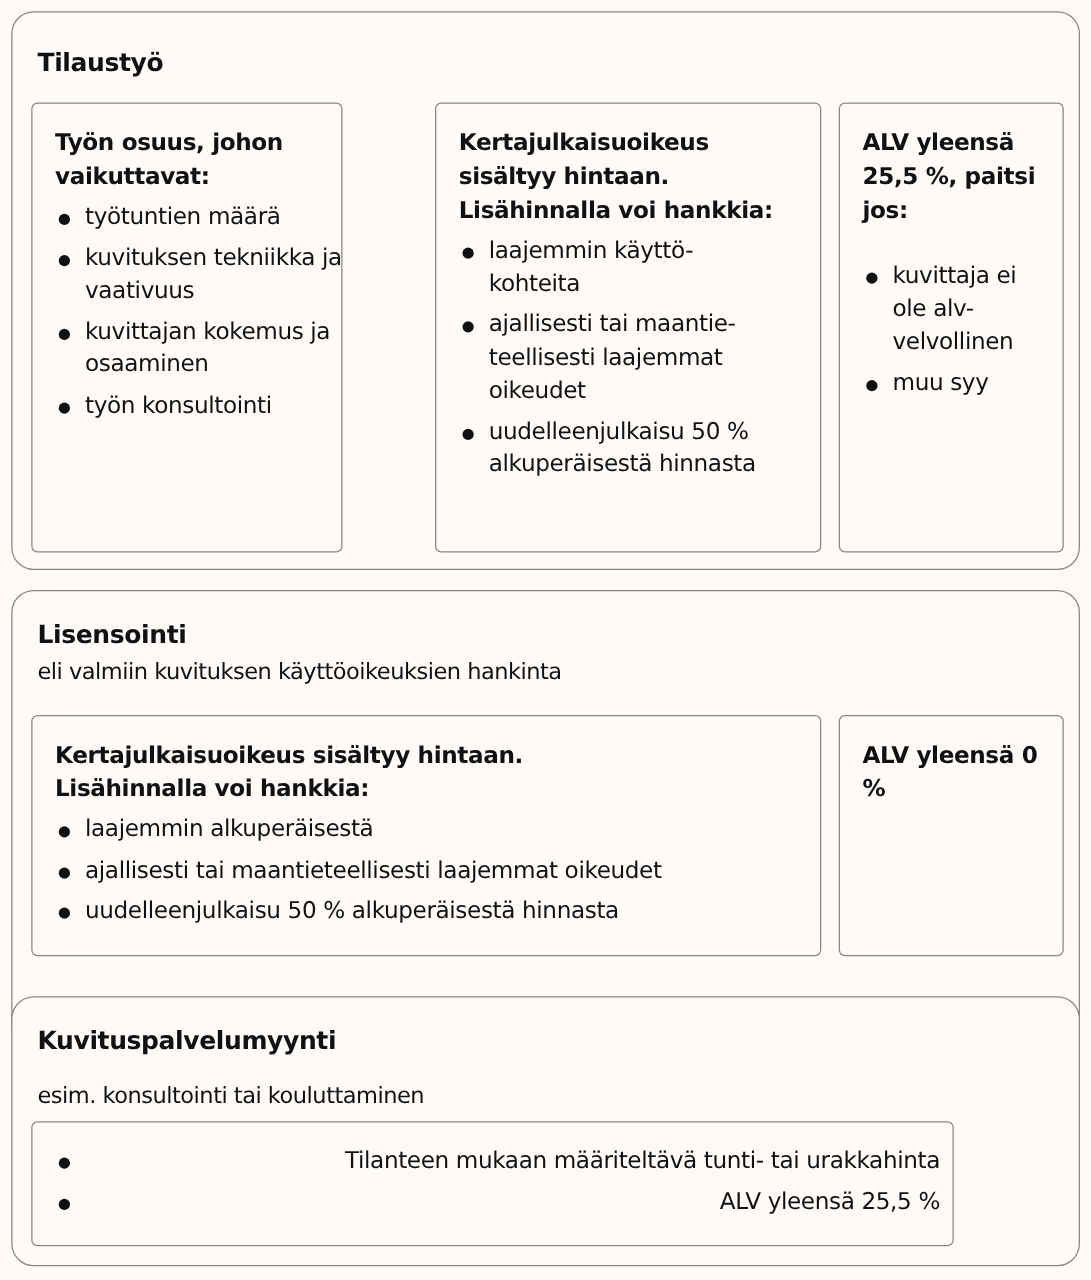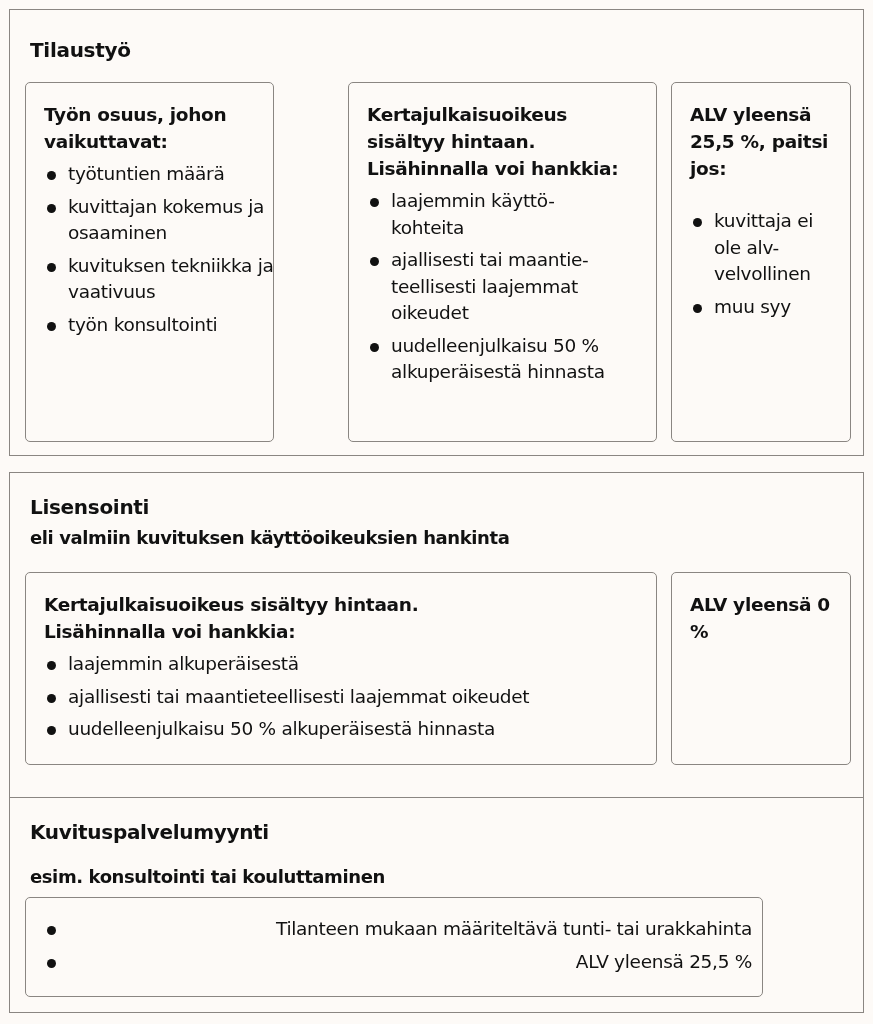--- a/index.html
+++ b/index.html
@@ -1,39 +1,39 @@
 <!DOCTYPE html>
 <html><head>
 <meta charset="utf-8">
 <style>
   html, body { margin:0; padding:0; }
   body { width:873px; height:1024px; background:#fdfaf7; font-family:"DejaVu Sans", sans-serif; color:#111; position:relative; overflow:hidden; }
-  .section { position:absolute; left:9px; width:855px; border:1.5px solid #8a8682; border-radius:0; background:#fdfaf7; box-sizing:border-box; }
+  .section { position:absolute; left:9px; width:855px; border:1.5px solid #8a8682; border-radius:18px; background:#fdfaf7; box-sizing:border-box; }
   .box { position:absolute; border:1.5px solid #8a8682; border-radius:5px; box-sizing:border-box; background:#fdfaf7; }
   .h2 { position:absolute; font-weight:bold; font-size:20px; letter-spacing:-0.3px; }
-  .sub { position:absolute; font-size:18px; letter-spacing:-0.4px;font-weight:bold; }
+  .sub { position:absolute; font-size:18px; letter-spacing:-0.4px; }
   .bhead { font-weight:bold; font-size:18.5px; line-height:27px; letter-spacing:-0.3px; margin:0 0 6px 0; }
   ul { list-style:none; margin:0; padding:0; }
   li { position:relative; padding-left:24px; font-size:18.5px; line-height:26.5px; margin-bottom:6px; letter-spacing:-0.3px; }
   li::before { content:""; position:absolute; left:3px; top:10px; width:9px; height:9px; border-radius:50%; background:#111; }
   .inner { position:absolute; left:18px; top:18px; right:10px; }
 </style>
 </head>
 <body>
 
 <div class="section" style="top:9px;height:447px;">
   <div class="h2" style="left:20px;top:28px;">Tilaustyö</div>
 
   <div class="box" style="left:15px;top:72px;width:249px;height:360px;">
     <div class="inner">
       <div class="bhead" style="width:230px;">Työn osuus, johon vaikuttavat:</div>
       <ul>
         <li>työtuntien määrä</li>
+        <li style="width:230px;">kuvituksen tekniikka ja vaativuus</li>
         <li style="width:230px;">kuvittajan kokemus ja osaaminen</li>
-        <li style="width:230px;">kuvituksen tekniikka ja vaativuus</li>
         <li>työn konsultointi</li>
       </ul>
     </div>
   </div>
 
   <div class="box" style="left:338px;top:72px;width:309px;height:360px;">
     <div class="inner">
       <div class="bhead" style="width:275px;">Kertajulkaisuoikeus sisältyy hintaan. Lisähinnalla voi hankkia:</div>
       <ul>
         <li style="width:200px;">laajemmin käyttö-kohteita</li>

